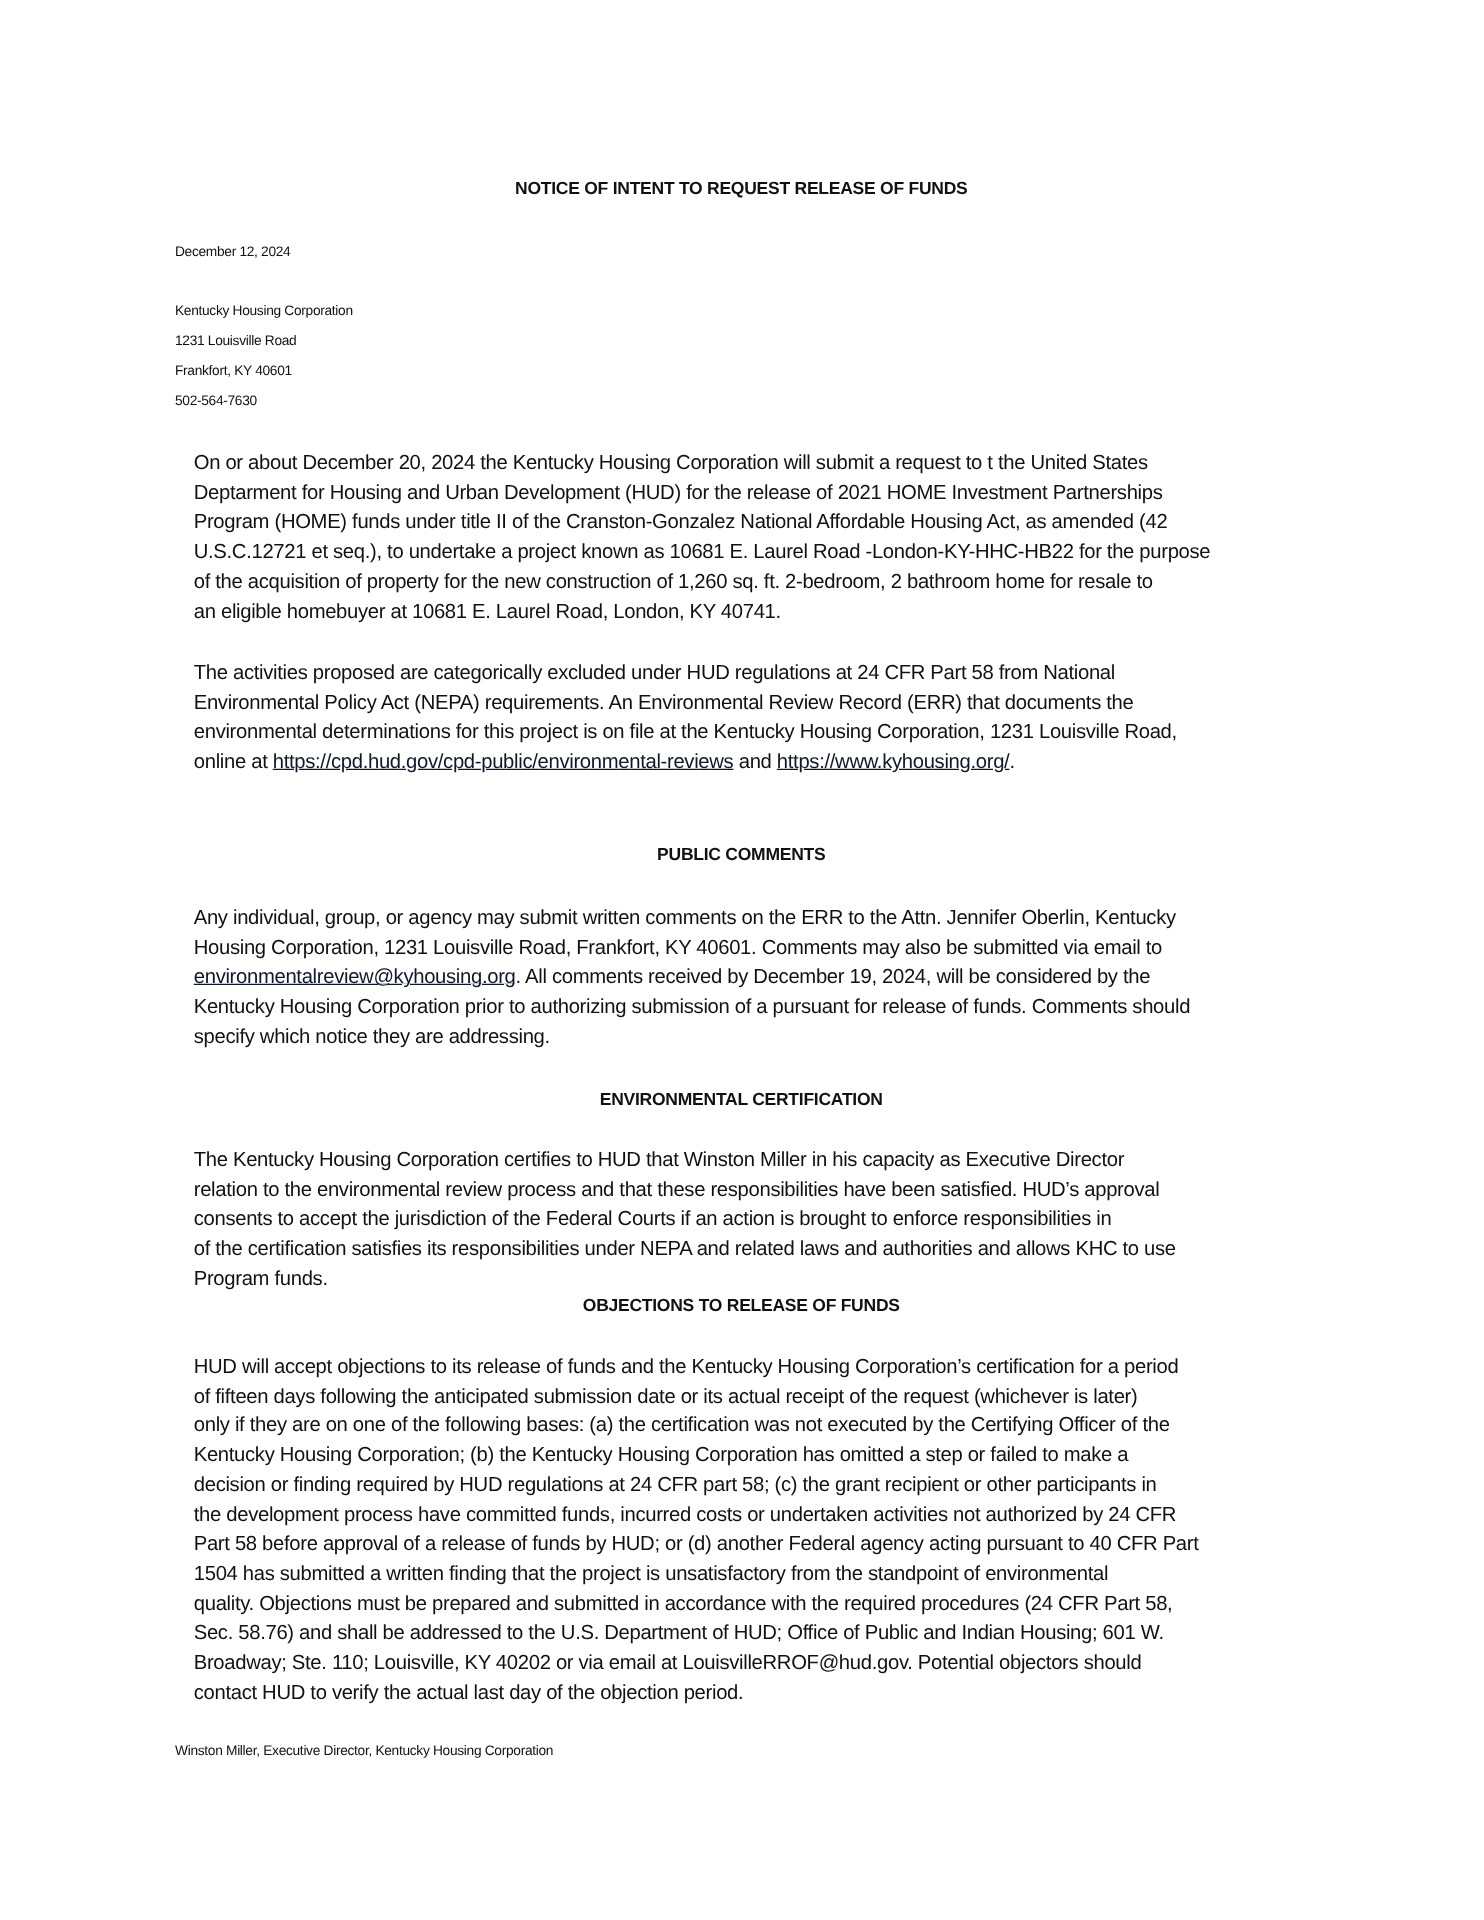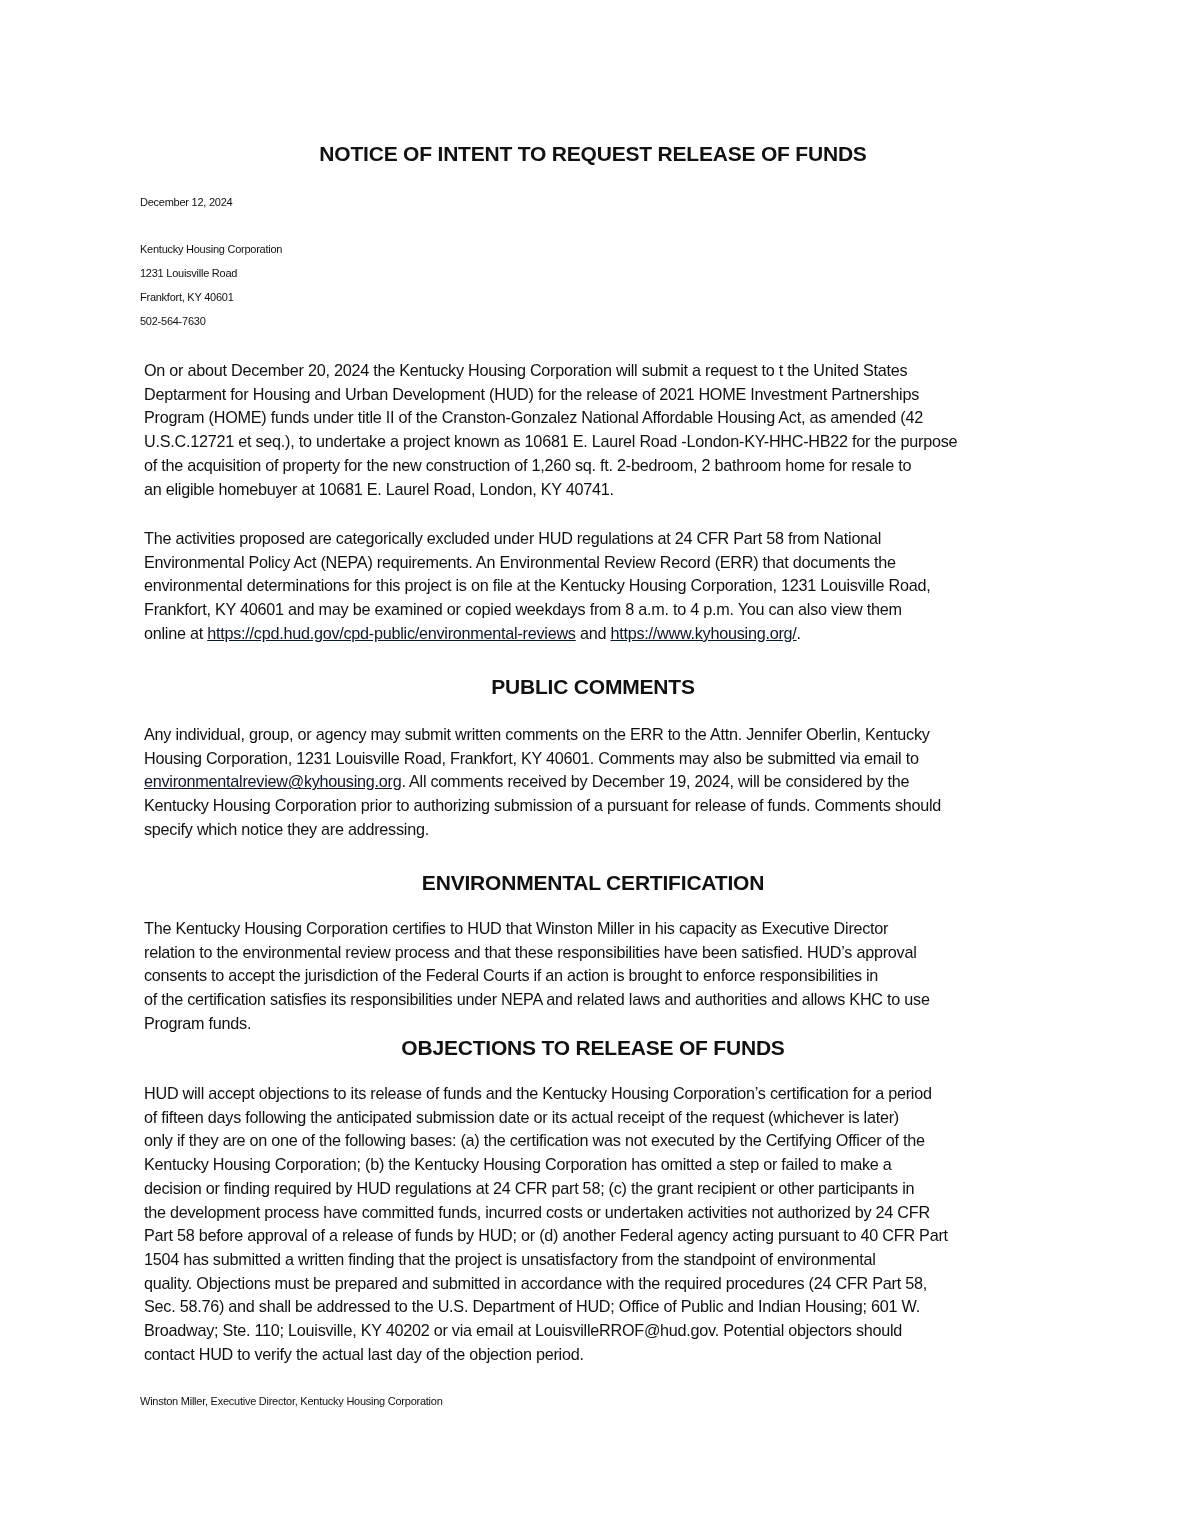--- a/index.html
+++ b/index.html
@@ -3,25 +3,25 @@
   <meta charset="utf-8">
   <style>
     html, body { margin: 0; padding: 0; background: #ffffff; }
     body {
       width: 1187px; height: 1536px; position: relative; overflow: hidden;
       font-family: "Liberation Sans", sans-serif; color: #111111;
     }
     .page { position: absolute; left: 140px; top: 0; width: 910px; }
     .title, .heading {
       position: absolute; left: 0; width: 906px; text-align: center;
-      font-weight: bold; font-size: 21px; letter-spacing: -0.2px;
+      font-weight: bold; font-size: 14px; letter-spacing: -0.2px;
     }
     .line-block { position: absolute; left: 0; font-size: 11px; line-height: 24px; letter-spacing: -0.25px; }
     .para {
-      position: absolute; left: 4px; width: 910px;
+      position: absolute; left: 15px; width: 910px;
       font-size: 16.2px; line-height: 23.7px; letter-spacing: -0.25px;
     }
     .para .ln { display: block; white-space: nowrap; }
     a.link { color: #0f172a; text-decoration: underline; }
   </style>
 </head>
 <body>
 
 <div class="page">
 
@@ -42,21 +42,20 @@
     <span class="ln">Program (HOME) funds under title II of the Cranston-Gonzalez National Affordable Housing Act, as amended (42</span>
     <span class="ln">U.S.C.12721 et seq.), to undertake a project known as 10681 E. Laurel Road -London-KY-HHC-HB22 for the purpose</span>
     <span class="ln">of the acquisition of property for the new construction of 1,260 sq. ft. 2-bedroom, 2 bathroom home for resale to</span>
     <span class="ln">an eligible homebuyer at 10681 E. Laurel Road, London, KY 40741.</span>
   </div>
 
   <div class="para" style="top:527px;">
     <span class="ln">The activities proposed are categorically excluded under HUD regulations at 24 CFR Part 58 from National</span>
     <span class="ln">Environmental Policy Act (NEPA) requirements. An Environmental Review Record (ERR) that documents the</span>
     <span class="ln">environmental determinations for this project is on file at the Kentucky Housing Corporation, 1231 Louisville Road,</span>
-    <span class="ln">Frankfort, KY 40601 and may be examined or copied weekdays from 8 a.m. to 4 p.m. You can also view them</span>
     <span class="ln"><span>online at </span><a class="link" href="#">https://cpd.hud.gov/cpd-public/environmental-reviews</a><span> and </span><a class="link" href="#">https://www.kyhousing.org/</a><span>.</span></span>
   </div>
 
   <div class="heading" style="top:675px;">PUBLIC COMMENTS</div>
 
   <div class="para" style="top:723px;">
     <span class="ln">Any individual, group, or agency may submit written comments on the ERR to the Attn. Jennifer Oberlin, Kentucky</span>
     <span class="ln">Housing Corporation, 1231 Louisville Road, Frankfort, KY 40601.  Comments may also be submitted via email to</span>
     <span class="ln"><a class="link" href="#">environmentalreview@kyhousing.org</a><span>. All comments received by December 19, 2024, will be considered by the</span></span>
     <span class="ln">Kentucky Housing Corporation prior to authorizing submission of a pursuant for release of funds. Comments should</span>

